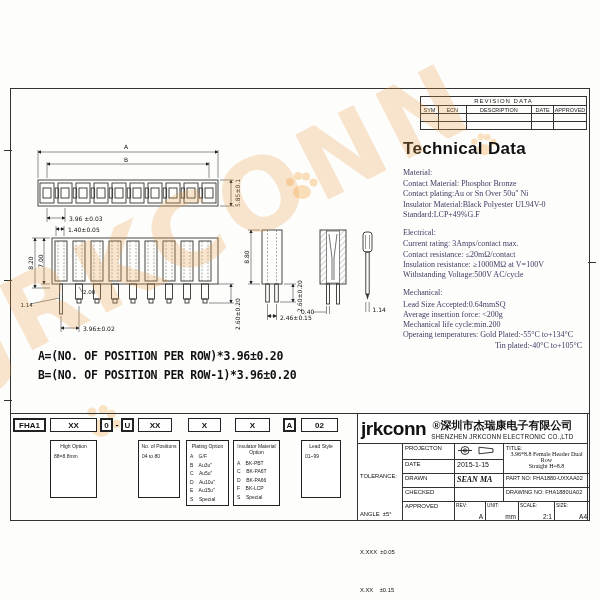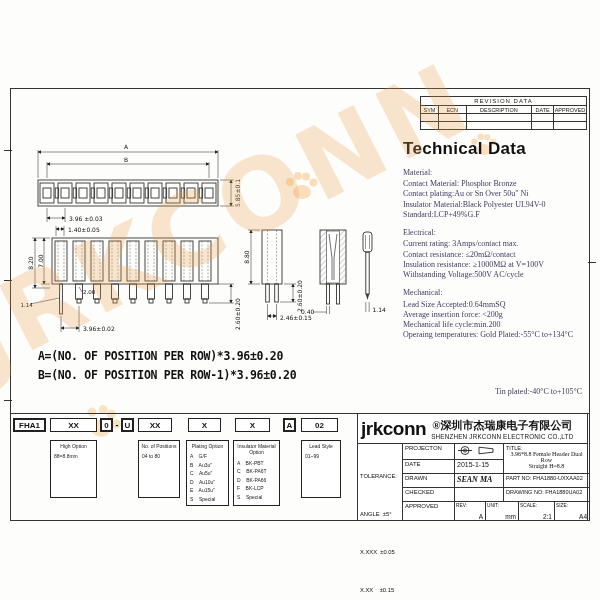--- a/index.html
+++ b/index.html
@@ -27,21 +27,21 @@
   table.rev td { border:0.8px solid #333; text-align:center; padding:0; height:8px; }
   table.rev .rt-title { height:9px; font-size:6px; letter-spacing:1px; }
 
   
   .techdata { position:absolute; left:403px; top:139px; width:190px; color:#3e3c62; }
   .td-head { font:bold 17px "Liberation Sans", sans-serif; color:#111; letter-spacing:0.3px;
              margin-bottom:9px; }
   .td-sec { margin-bottom:8px; font:8px/1.28 "Liberation Serif", serif; }
   .td-sec .t { margin-bottom:1px; }
   .td-critical { font:8px "Liberation Serif", serif; color:#30304e; margin-top:2px; }
-  .indent { padding-left:92px;margin-top:46px; }
+  .indent { padding-left:92px; }
 
   
   .formulas { position:absolute; left:38px; top:349px;
               font:bold 11.5px "DejaVu Sans Mono", monospace; color:#111; }
   .formulas div { margin-bottom:5px; letter-spacing:-0.3px; }
 
   
   svg.views { position:absolute; left:20px; top:130px; }
   svg.views text { font:6px "DejaVu Sans", sans-serif; fill:#111; stroke:none; }
 

